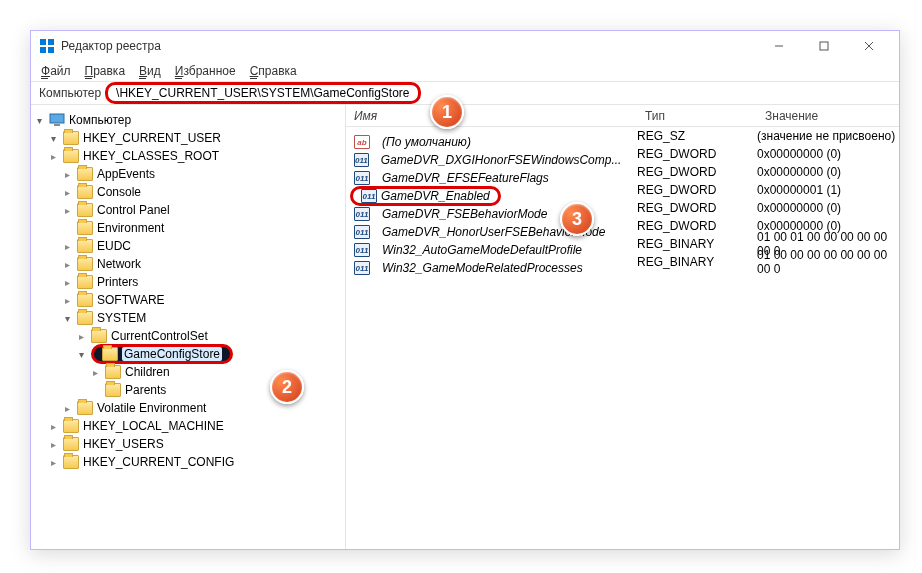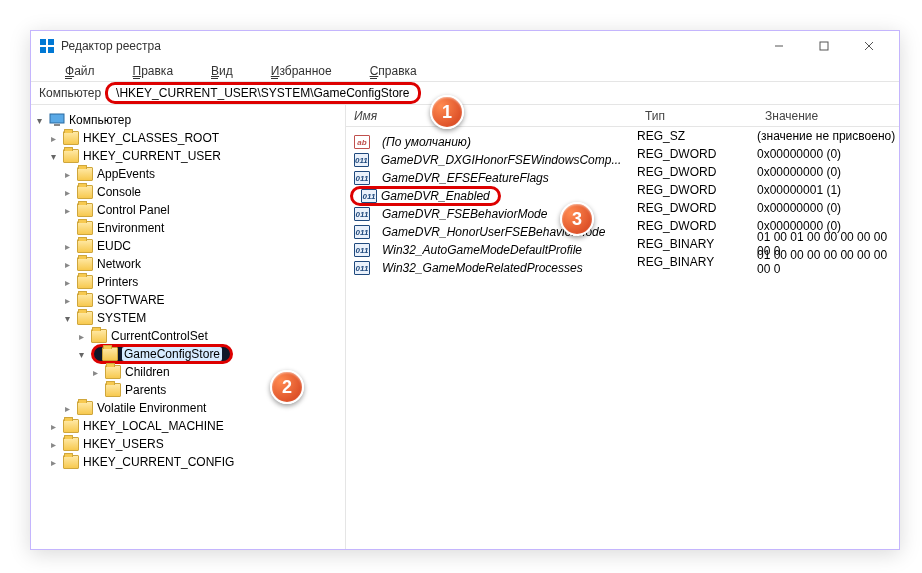--- a/index.html
+++ b/index.html
@@ -8,21 +8,21 @@
 .titlebar { height: 30px; display: flex; align-items: center; padding: 0 8px; }
 .appicon { width: 16px; height: 16px; margin-right: 6px; display: flex; flex-wrap: wrap; }
 .appicon span { width: 6px; height: 6px; background: #0078d4; margin: 1px; }
 .title { flex: 1; color: #333; }
 .winbtns { display: flex; }
 .winbtn { width: 45px; height: 30px; display: flex; align-items: center; justify-content: center; color: #555; }
 .winbtn svg { stroke: #555; stroke-width: 1; fill: none; }
 .menubar { height: 20px; display: flex; gap: 14px; padding: 0 10px; align-items: center; color: #333; }
 .menubar span { text-decoration: underline; text-decoration-color: transparent; }
 .menubar span::first-letter { text-decoration: underline; }
-.menuitem { position: relative; margin-left: 24px; }
+.menuitem { position: relative; }
 .menuitem::after { content:""; position:absolute; left:0; bottom:-1px; width:7px; border-bottom:1px solid #333; }
 .addrbar { height: 24px; display: flex; align-items: center; gap: 4px; padding: 2px 8px; border-top: 1px solid #e5e5e5; border-bottom: 1px solid #e5e5e5; }
 .addrlabel { color: #333; }
 .addrpath { border: 3px solid #d00; border-radius: 10px; padding: 1px 8px; background: #fff; }
 .content { display: flex; height: calc(100% - 74px); }
 .tree { width: 315px; border-right: 1px solid #e5e5e5; padding: 6px 0; overflow: hidden; }
 .row { display: flex; align-items: center; height: 18px; padding-left: 6px; white-space: nowrap; }
 .chv { width: 12px; color: #888; }
 .chv.open::before { content: "▾"; font-size: 10px; color: #666; }
 .chv.closed::before { content: "▸"; font-size: 10px; color: #888; }
@@ -100,30 +100,30 @@
             <svg width="16" height="14">
               <rect x="1" y="1" width="14" height="9" fill="#5aa9e6" stroke="#2a6aa0"></rect>
               <rect x="5" y="11" width="6" height="2" fill="#888"></rect>
             </svg>
           </span>
           <span class="lbl">Компьютер</span>
         </div>
 
       <div class="row">
           <span class="spacer" style="width:14px"></span>
+          <span class="chv open"></span>
+          <span class="fld"></span>
+          <span class="lbl">HKEY_CURRENT_USER</span>
+        </div>
+
+      <div class="row">
+          <span class="spacer" style="width:14px"></span>
           <span class="chv closed"></span>
           <span class="fld"></span>
           <span class="lbl">HKEY_CLASSES_ROOT</span>
-        </div>
-
-      <div class="row">
-          <span class="spacer" style="width:14px"></span>
-          <span class="chv open"></span>
-          <span class="fld"></span>
-          <span class="lbl">HKEY_CURRENT_USER</span>
         </div>
 
       <div class="row">
           <span class="spacer" style="width:28px"></span>
           <span class="chv closed"></span>
           <span class="fld"></span>
           <span class="lbl">AppEvents</span>
         </div>
       <div class="row">
           <span class="spacer" style="width:28px"></span>

